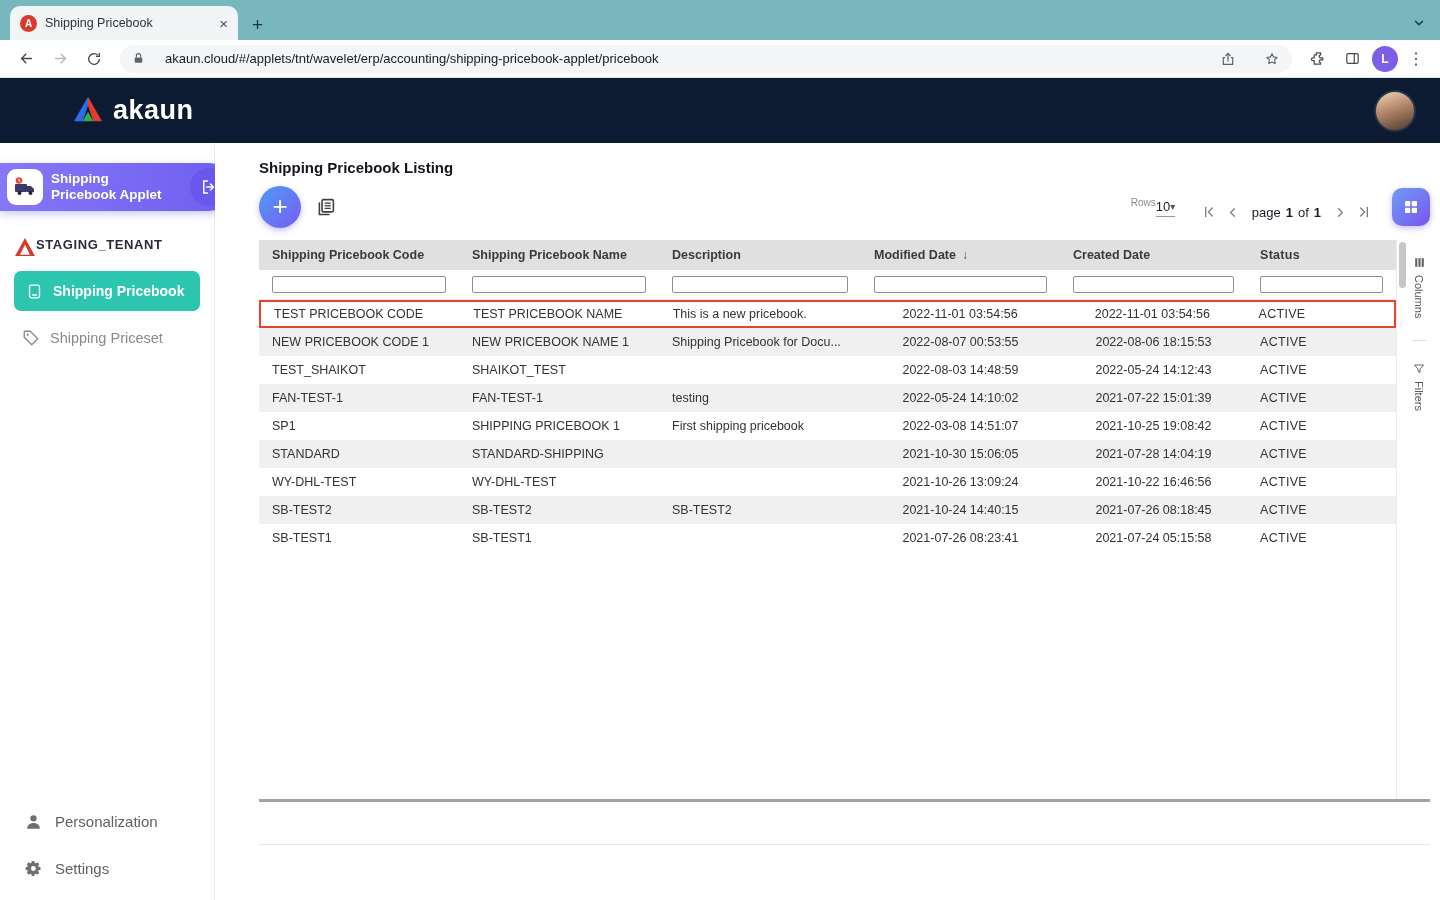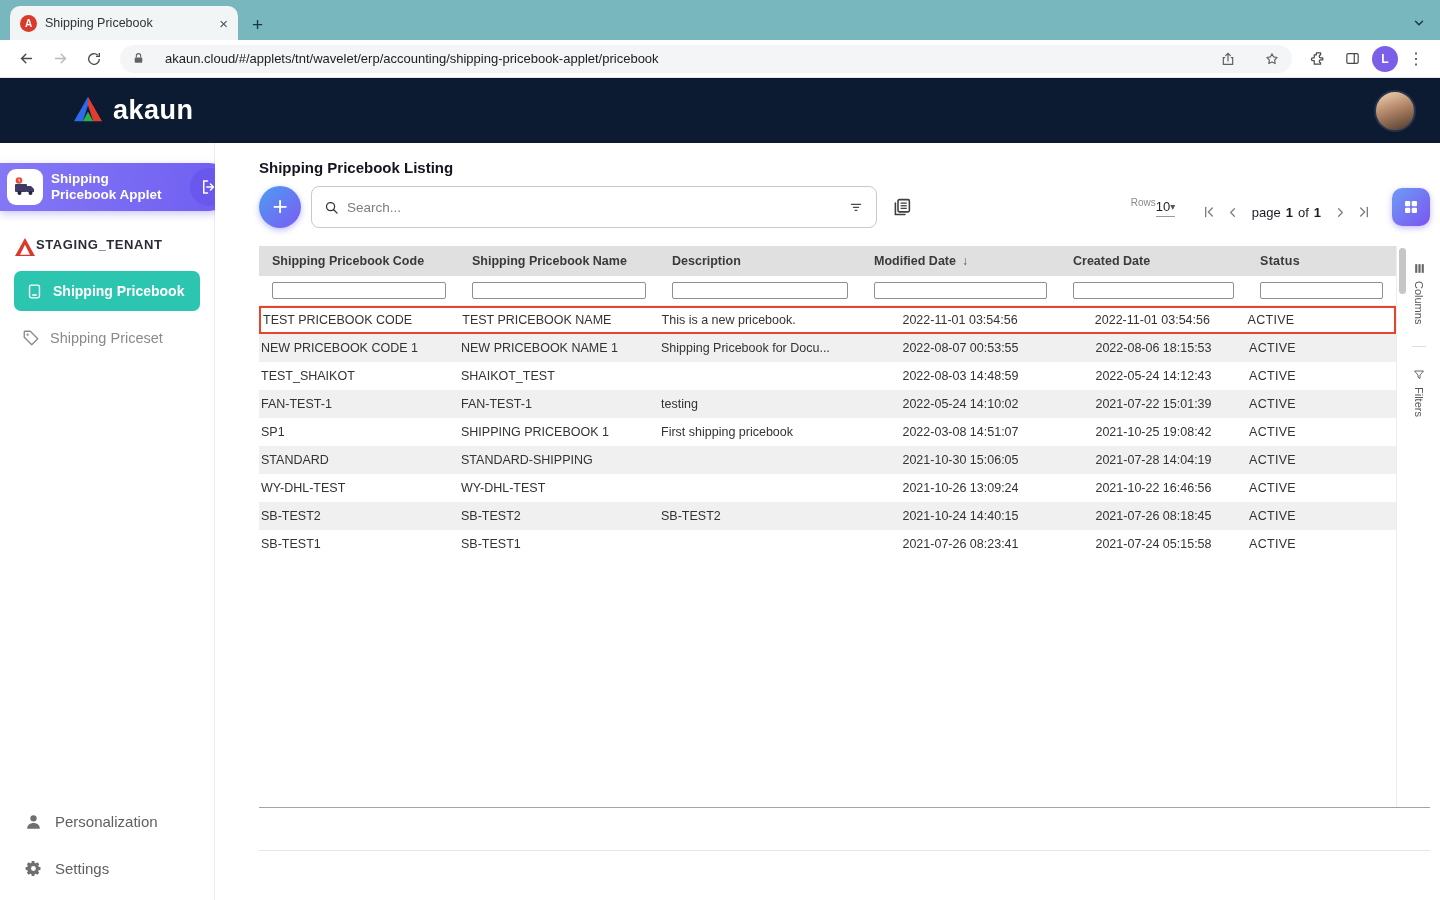--- a/index.html
+++ b/index.html
@@ -85,33 +85,33 @@
   .pager { display:flex; align-items:center; gap:8px; margin:10px 14px 0 18px; color:#7e7e7e; }
   .pager .pg-ic { display:flex; }
   .pager-text { font-size:13px; color:#1c1c28; display:flex; gap:5px; margin:0 4px; }
   .pager-text b { font-weight:bold; }
 
   .grid-btn { width:38px; height:38px; border-radius:10px; background:linear-gradient(135deg,#6e9cf5,#7a55f0);
     display:flex; align-items:center; justify-content:center; margin-left:6px; flex:none;
     box-shadow:0 2px 6px rgba(110,85,240,.4); }
 
   
-  .listing-flex { margin-top:18px; display:flex; align-items:stretch; border-bottom:1px solid #a3a3a3; height:562px; }
+  .listing-flex { margin-top:12px; display:flex; align-items:stretch; border-bottom:3px solid #a3a3a3; height:562px; }
   .table-col { width:1137px; flex:none; }
   .thead { display:flex; height:30px; background:#e0e0e0; align-items:center; }
   .hcell { font-size:12.5px; font-weight:bold; color:#3a3a3a; padding-left:13px; white-space:nowrap; }
   .hcell .sort { font-weight:normal; color:#555; margin-left:6px; font-size:12px; }
   .filterrow { display:flex; height:30px; align-items:center; background:#fff; border-bottom:1px solid #eee; }
   .fcell { height:100%; display:flex; align-items:center; }
   .fcell input { width:calc(100% - 26px); margin:0 13px; height:17px; border:1px solid #8f8f8f; border-radius:2px;
     background:#fff; outline:none; font-size:11px; padding:0 4px; }
   .trow { display:flex; height:28px; align-items:center; font-size:12.5px; color:#333; background:#fff; }
   .trow.alt { background:#f0f0f0; }
   .trow.highlighted { border:2px solid #e8432d; }
-  .tcell { padding-left:2px; white-space:nowrap; overflow:hidden; text-overflow:ellipsis; }
+  .tcell { padding-left:13px; white-space:nowrap; overflow:hidden; text-overflow:ellipsis; }
   .c0 { width:200px; } .c1 { width:200px; } .c2 { width:202px; }
   .c3 { width:199px; text-align:center; padding-left:0; }
   .c4 { width:187px; text-align:center; padding-left:0; }
   .c5 { width:149px; letter-spacing:0.3px; }
 
   .vscroll { width:12px; border-left:1px solid #ececec; position:relative; flex:none; }
   .vthumb { position:absolute; top:2px; left:2px; width:7px; height:46px; background:#c6c6c6; border-radius:4px; }
   .rail { width:22px; flex:none; display:flex; flex-direction:column; align-items:center; padding-top:16px; gap:22px; }
   .rail-tab { writing-mode:vertical-rl; display:flex; align-items:center; gap:6px; color:#555; font-size:11px; }
   .rail-div { width:14px; border-top:1px solid #ddd; }
@@ -271,36 +271,20 @@
     </aside>
 
     <main class="main">
       <div class="page-title">Shipping Pricebook Listing</div>
 
       <div class="toolbar">
         <div class="add-btn">
             <span>+</span>
           </div>
 
-        <div class="searchbox">
-          <span style="display:flex;color:#333;">
-            <svg width="15" height="15" viewBox="0 0 24 24">
-                <circle cx="10.5" cy="10.5" r="6.5" fill="none" stroke="currentColor" stroke-width="2"></circle>
-                <line x1="15.5" y1="15.5" x2="21" y2="21" stroke="currentColor" stroke-width="2" stroke-linecap="round"></line>
-              </svg>
-          </span>
-          <input placeholder="Search..." style="">
-          <span style="display:flex;color:#4a4a4a;">
-            <svg width="16" height="16" viewBox="0 0 24 24">
-                <line x1="5" y1="8" x2="19" y2="8" stroke="currentColor" stroke-width="1.8" stroke-linecap="round"></line>
-                <line x1="8" y1="12.5" x2="16" y2="12.5" stroke="currentColor" stroke-width="1.8" stroke-linecap="round"></line>
-                <line x1="10.5" y1="17" x2="13.5" y2="17" stroke="currentColor" stroke-width="1.8" stroke-linecap="round"></line>
-              </svg>
-          </span>
-        </div>
 
         <span class="copy-ic">
           <svg width="21" height="21" viewBox="0 0 24 24">
             <path d="M5 7v13h11" fill="none" stroke="currentColor" stroke-width="1.8" stroke-linecap="round"></path>
             <rect x="8" y="3" width="13" height="14" rx="1.5" fill="#fff" stroke="currentColor" stroke-width="1.8"></rect>
             <line x1="11" y1="7" x2="18" y2="7" stroke="currentColor" stroke-width="1.5"></line>
             <line x1="11" y1="10" x2="18" y2="10" stroke="currentColor" stroke-width="1.5"></line>
             <line x1="11" y1="13" x2="18" y2="13" stroke="currentColor" stroke-width="1.5"></line>
           </svg>
         </span>

